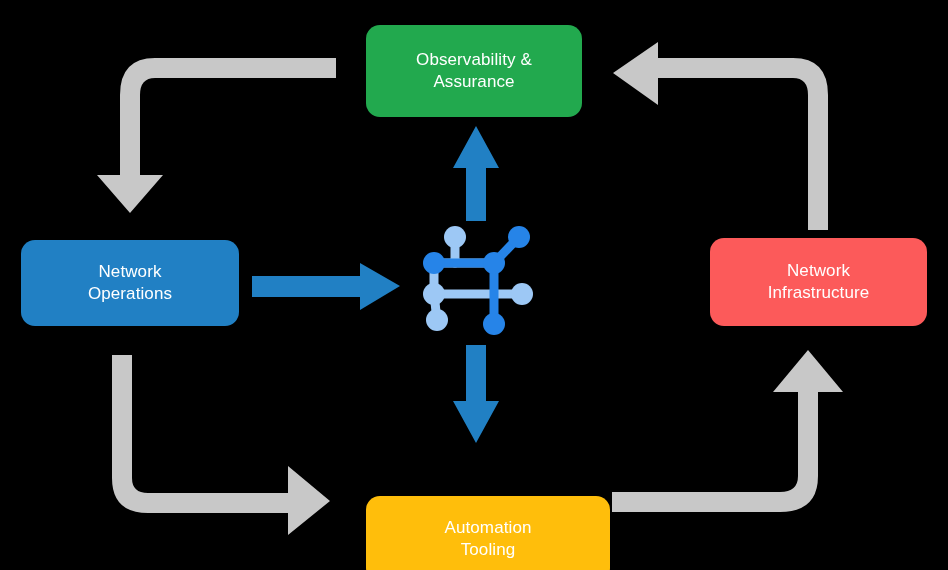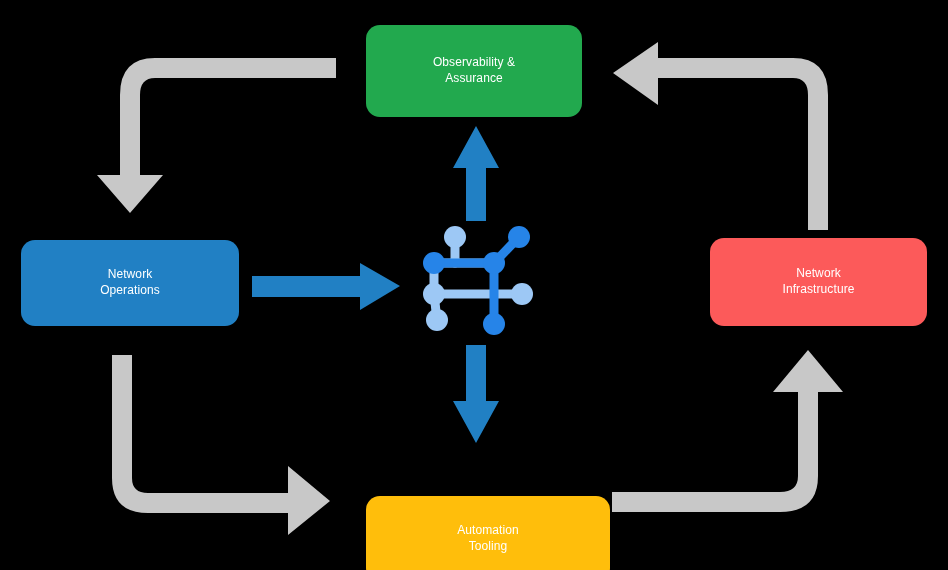--- a/index.html
+++ b/index.html
@@ -26,21 +26,21 @@
     height: 570px;
   }
   .node-box {
     position: absolute;
     border-radius: 14px;
     display: flex;
     align-items: center;
     justify-content: center;
     text-align: center;
     color: #ffffff;
-    font-size: 12px;
+    font-size: 17px;
     line-height: 1.32;
     font-weight: 400;
     letter-spacing: 0.1px;
     box-sizing: border-box;
     padding: 22px 10px;
     user-select: none;
   }
   .node-label {
     display: block;
     white-space: pre-line;

